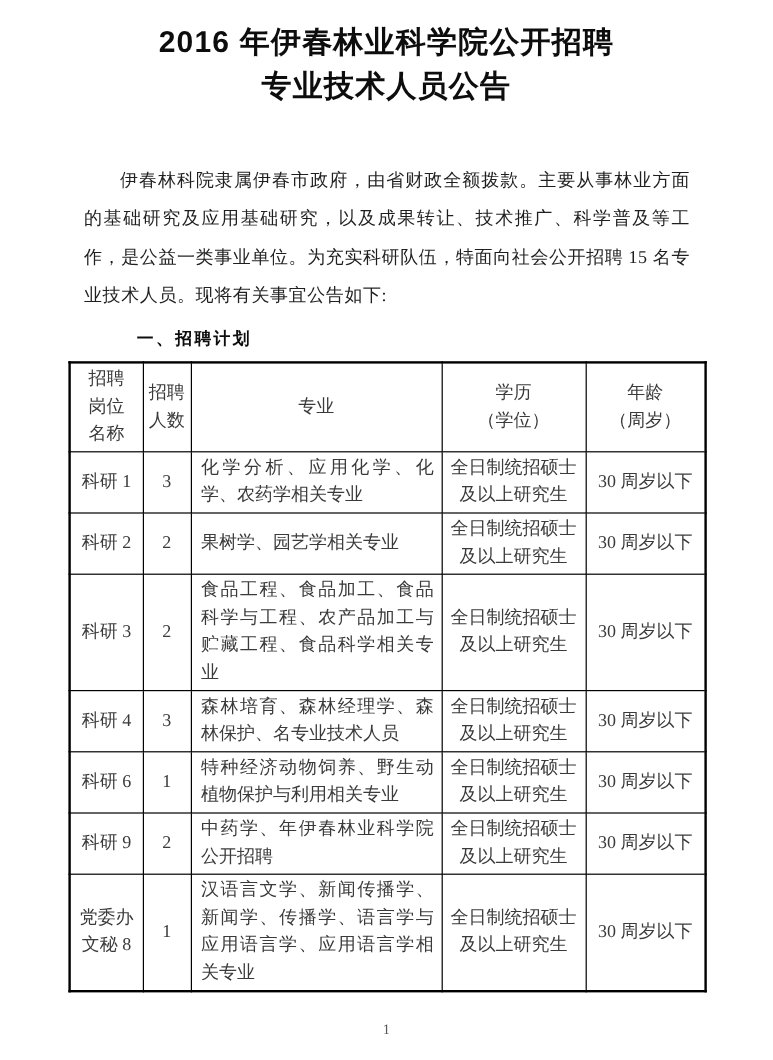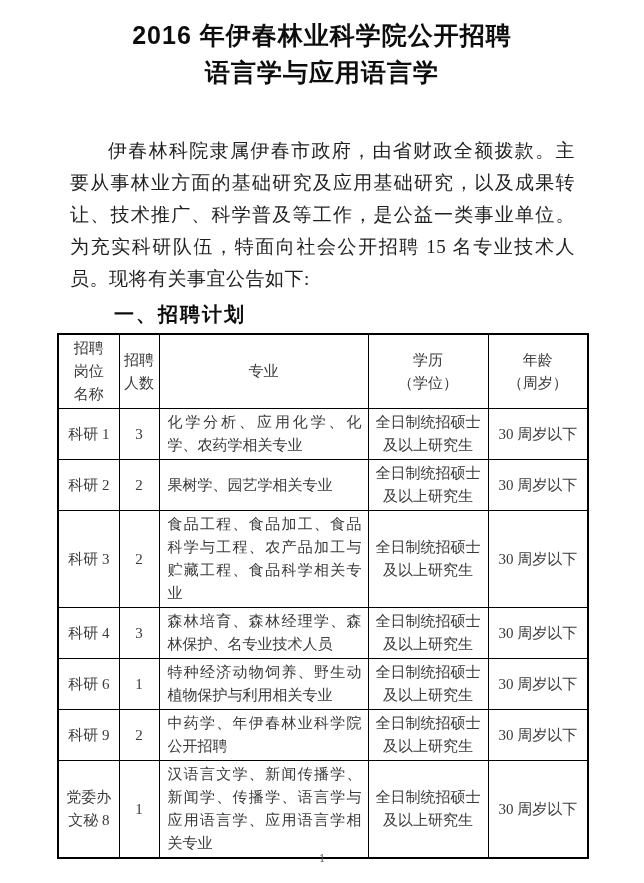--- a/index.html
+++ b/index.html
@@ -21,32 +21,32 @@
     text-align: center;
     font-family: "Liberation Sans", sans-serif;
     font-weight: 700;
     font-size: 25px;
     line-height: 37px;
     color: #0d0d0d;
     letter-spacing: 1px;
   }
   .intro {
     margin: 44px 69px 0 70px;
-    font-size: 19px;
+    font-size: 15px;
     line-height: 32px;
     text-align: justify;
     text-indent: 2em;
     color: #1f1f1f;
     letter-spacing: 0.5px;
   }
   .section-heading {
     margin: 5px 0 0 114px;
     font-family: "Liberation Sans", sans-serif;
     font-weight: 700;
-    font-size: 20px;
+    font-size: 14px;
     line-height: 28px;
     color: #0d0d0d;
     letter-spacing: 2px;
   }
   table.recruit {
     margin: 5px 0 0 57px;
     width: 530px;
     table-layout: fixed;
     border-collapse: collapse;
     border: 2px solid #000;
@@ -79,21 +79,21 @@
     color: #555;
   }
 </style>
 </head>
 <body>
 
 <div class="page">
 
   <div class="doc-title">
     <div>2016 年伊春林业科学院公开招聘</div>
-    <div>语言学与应用语言学</div>
+    <div>专业技术人员公告</div>
   </div>
 
   <div class="intro">伊春林科院隶属伊春市政府，由省财政全额拨款。主要从事林业方面的基础研究及应用基础研究，以及成果转让、技术推广、科学普及等工作，是公益一类事业单位。为充实科研队伍，特面向社会公开招聘 15 名专业技术人员。现将有关事宜公告如下:</div>
 
   <div class="section-heading">一、招聘计划</div>
 
   <table class="recruit">
     <colgroup>
       <col style="width:61px">
       <col style="width:40px">

